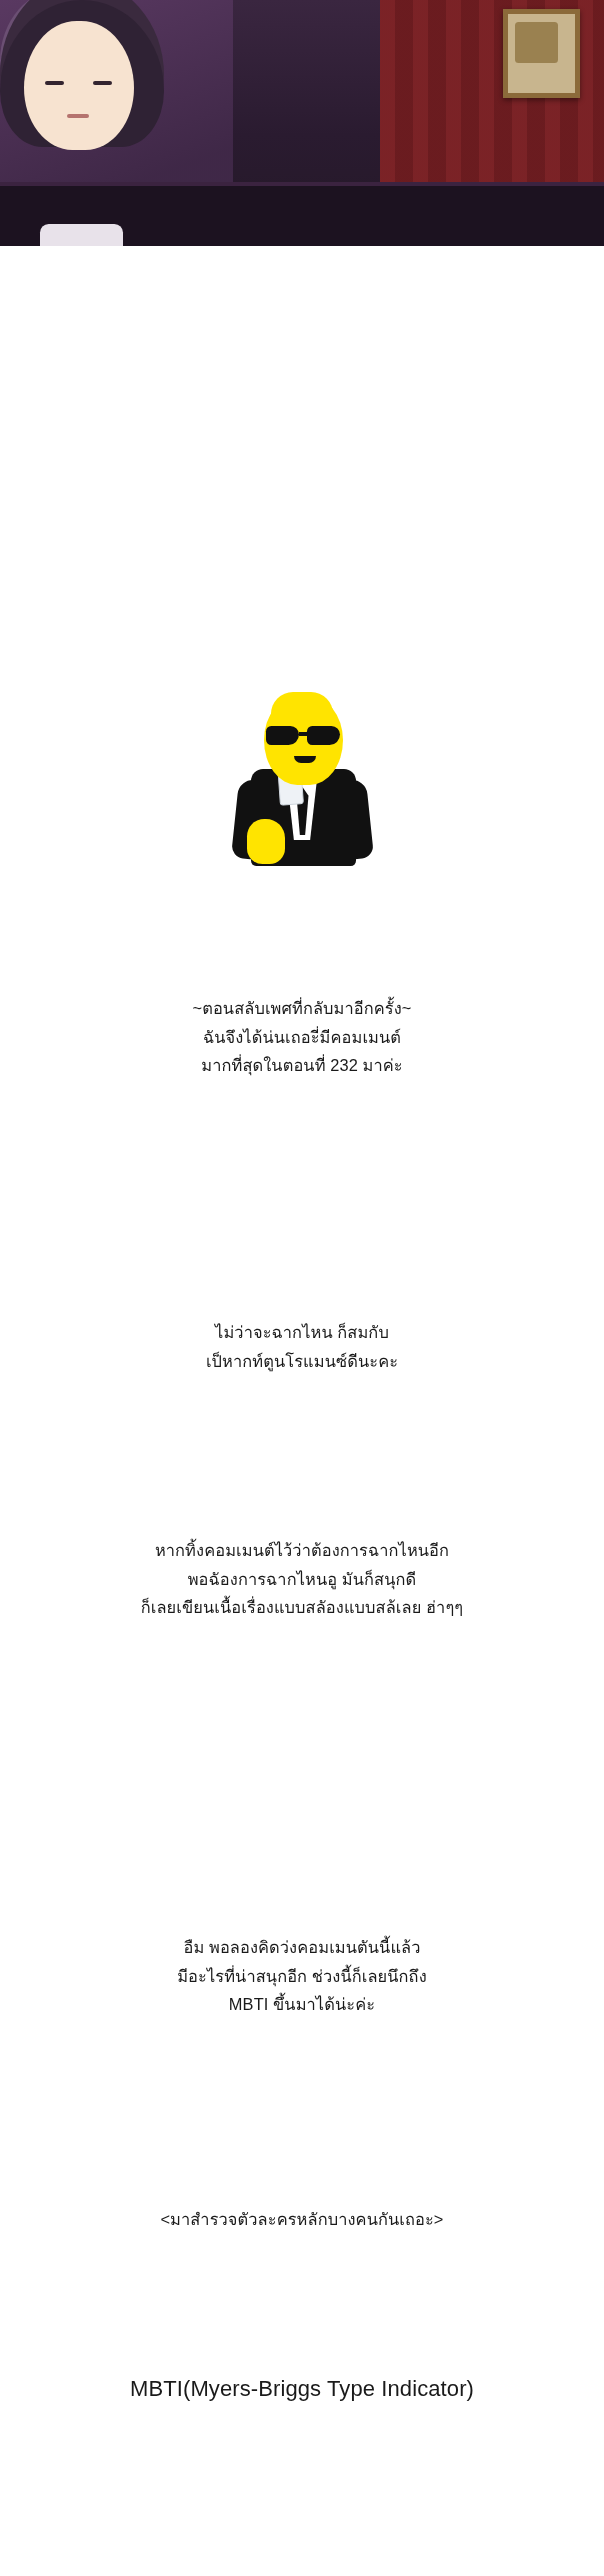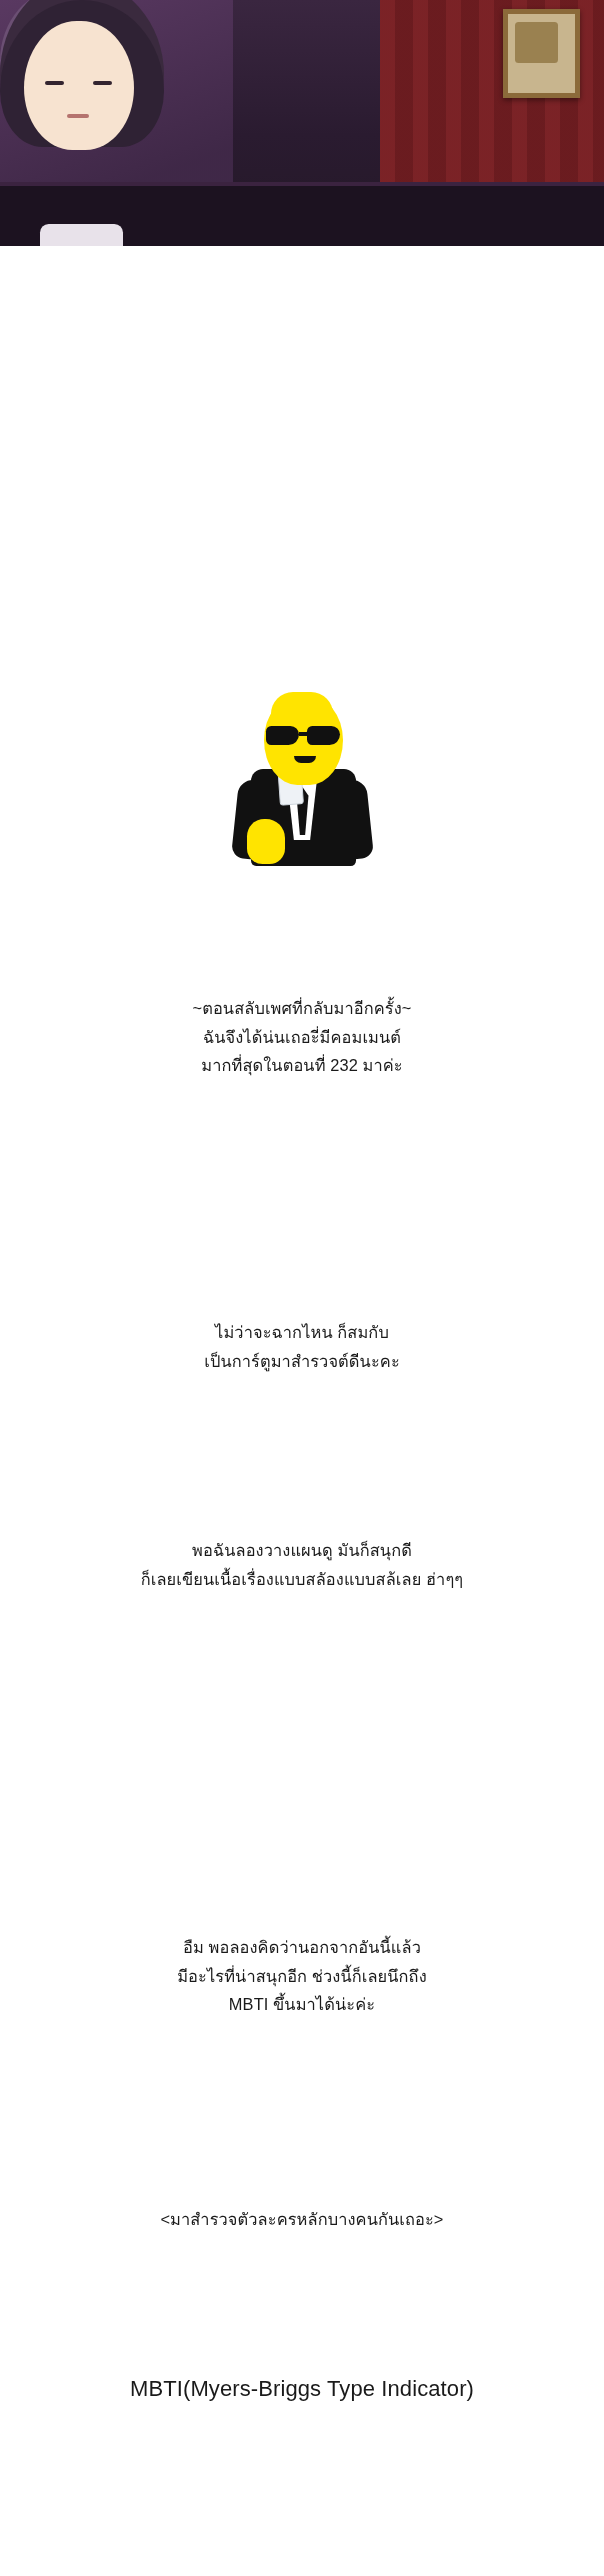--- a/index.html
+++ b/index.html
@@ -374,30 +374,31 @@
   </div>
 
   <div class="text-block tb1">
     <span class="line">~ตอนสลับเพศที่กลับมาอีกครั้ง~</span>
     <span class="line">ฉันจึงได้น่นเถอะี่มีคอมเมนต์</span>
     <span class="line">มากที่สุดในตอนที่ 232 มาค่ะ</span>
   </div>
 
   <div class="text-block tb2">
     <span class="line">ไม่ว่าจะฉากไหน ก็สมกับ</span>
-    <span class="line">เป็นการ์ตูมาสำรวจต์ดีนะคะ</span>
+    <span class="line">เป็หากท์ตูนโรแมนซ์ดีนะคะ</span>
   </div>
 
   <div class="text-block tb3">
-    <span class="line">พอฉันลองวางแผนดู มันก็สนุกดี</span>
+    <span class="line">หากทิ้งคอมเมนต์ไว้ว่าต้องการฉากไหนอีก</span>
+    <span class="line">พอฉัองการฉากไหนอู มันก็สนุกดี</span>
     <span class="line">ก็เลยเขียนเนื้อเรื่องแบบสลัองแบบสล้เลย ฮ่าๆๆ</span>
   </div>
 
   <div class="text-block tb4">
-    <span class="line">อืม พอลองคิดว่านอกจากอันนี้แล้ว</span>
+    <span class="line">อืม พอลองคิดว่งคอมเมนตันนี้แล้ว</span>
     <span class="line">มีอะไรที่น่าสนุกอีก ช่วงนี้ก็เลยนึกถึง</span>
     <span class="line">MBTI ขึ้นมาได้น่ะค่ะ</span>
   </div>
 
   <div class="text-block tb5">
     <span class="line">&lt;มาสำรวจตัวละครหลักบางคนกันเถอะ&gt;</span>
   </div>
 
   <div class="text-block tb6">
     <span class="line">MBTI(Myers-Briggs Type Indicator)</span>

